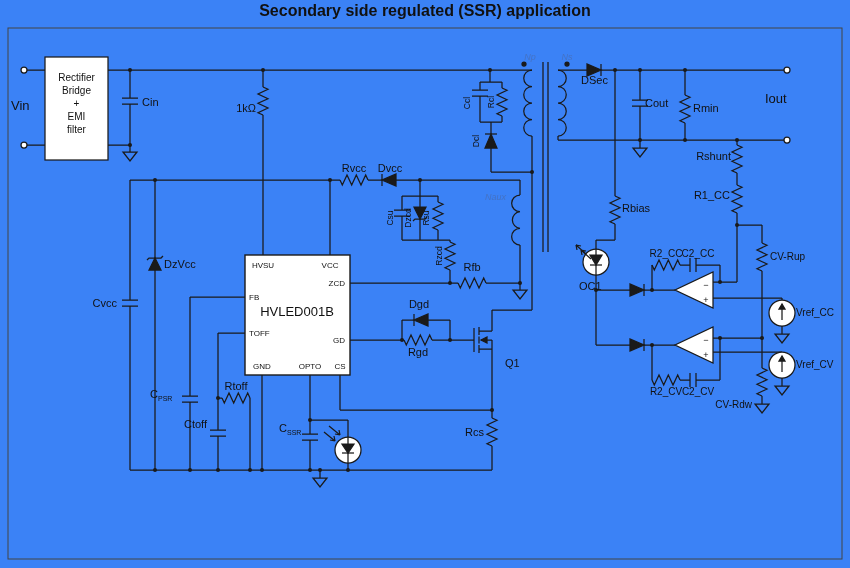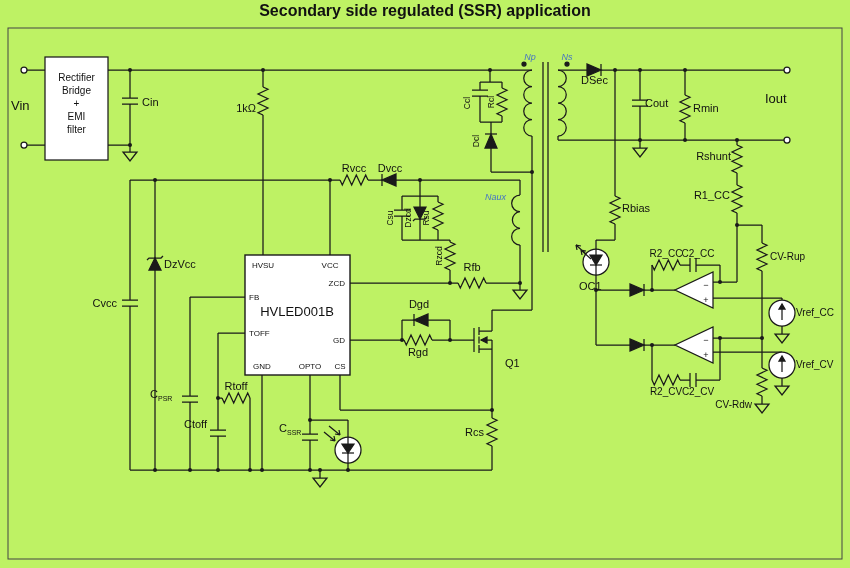--- a/index.html
+++ b/index.html
@@ -1,16 +1,16 @@
 <!DOCTYPE html>
 <html><head>
 <meta charset="utf-8">
 <style>
   html,body{margin:0;padding:0;background:#fff;}
-  .stage{position:relative;width:850px;height:568px;background:#bef264;overflow:hidden;}
+  .stage{position:relative;width:850px;height:568px;background:#3b82f6;overflow:hidden;}
   svg{position:absolute;left:0;top:0;}
   text{font-family:"Liberation Sans","DejaVu Sans",sans-serif;fill:#111;}
   .ttl{font-size:16px;font-weight:bold;}
   .big{font-size:13px;}
   .lbl{font-size:11px;}
   .md{font-size:10px;}
   .sm{font-size:8.5px;}
   .pin{font-size:8px;}
   .icname{font-size:13px;}
   .sub{font-size:7px;}

